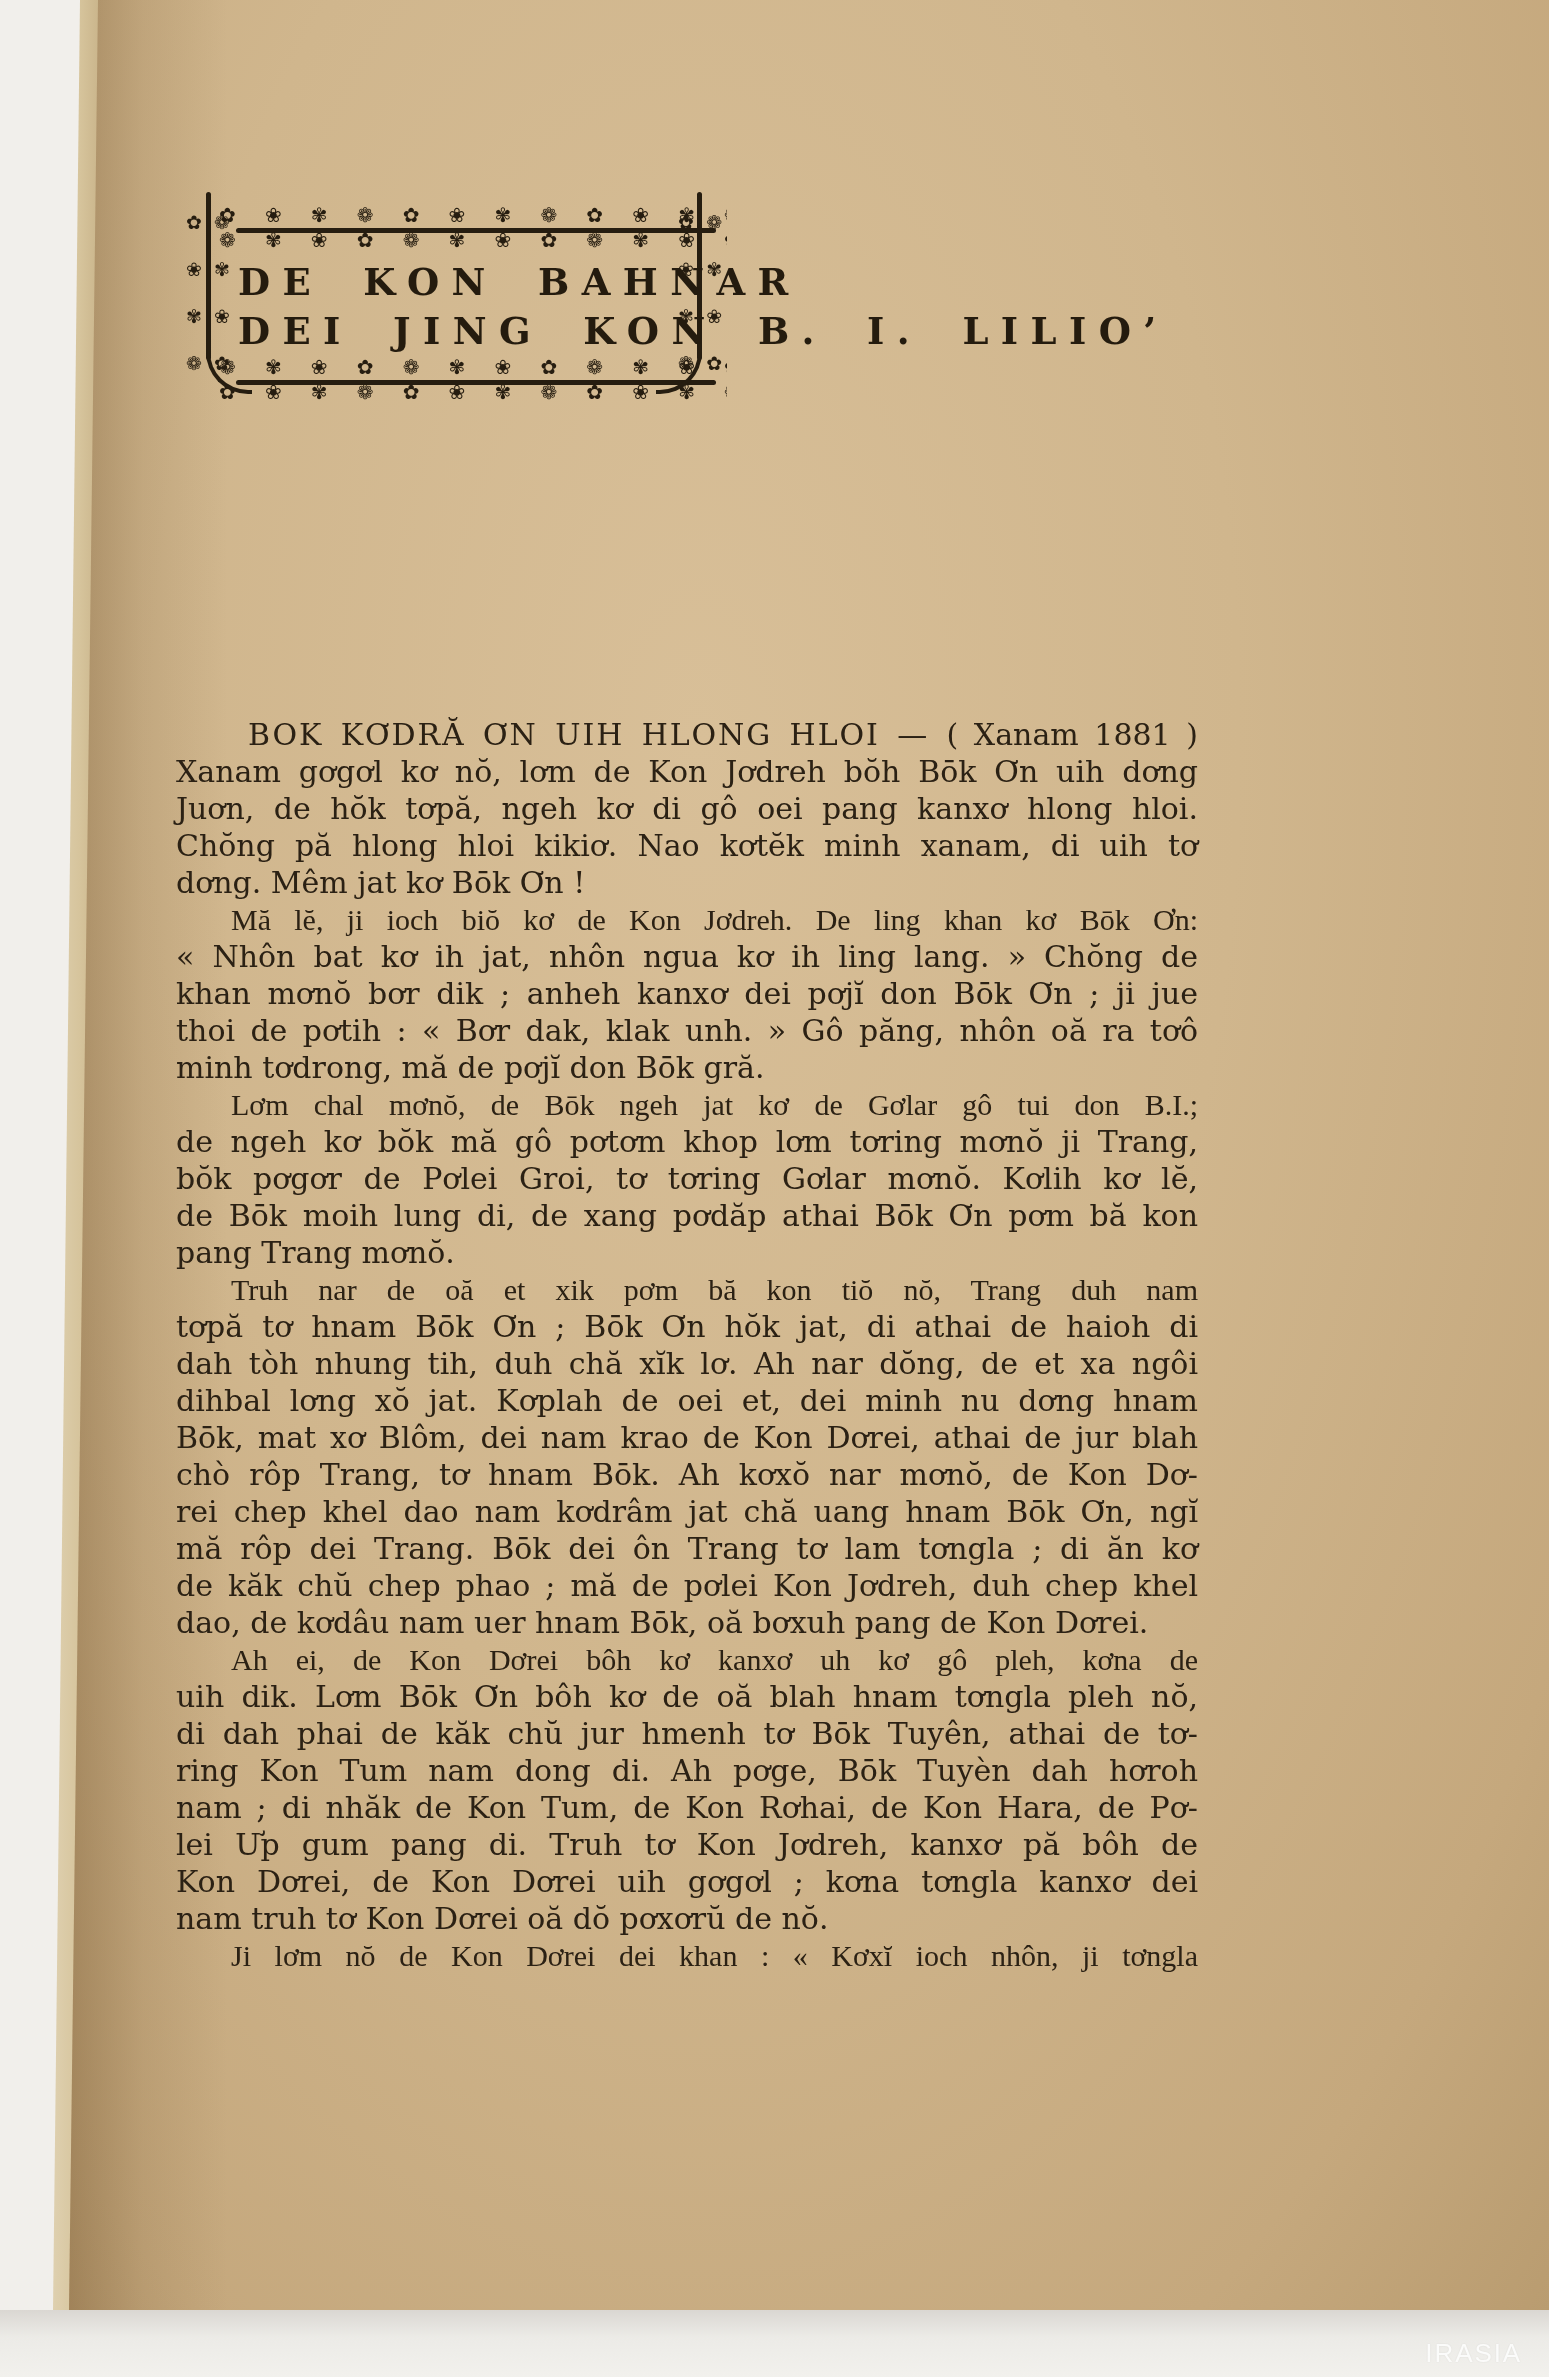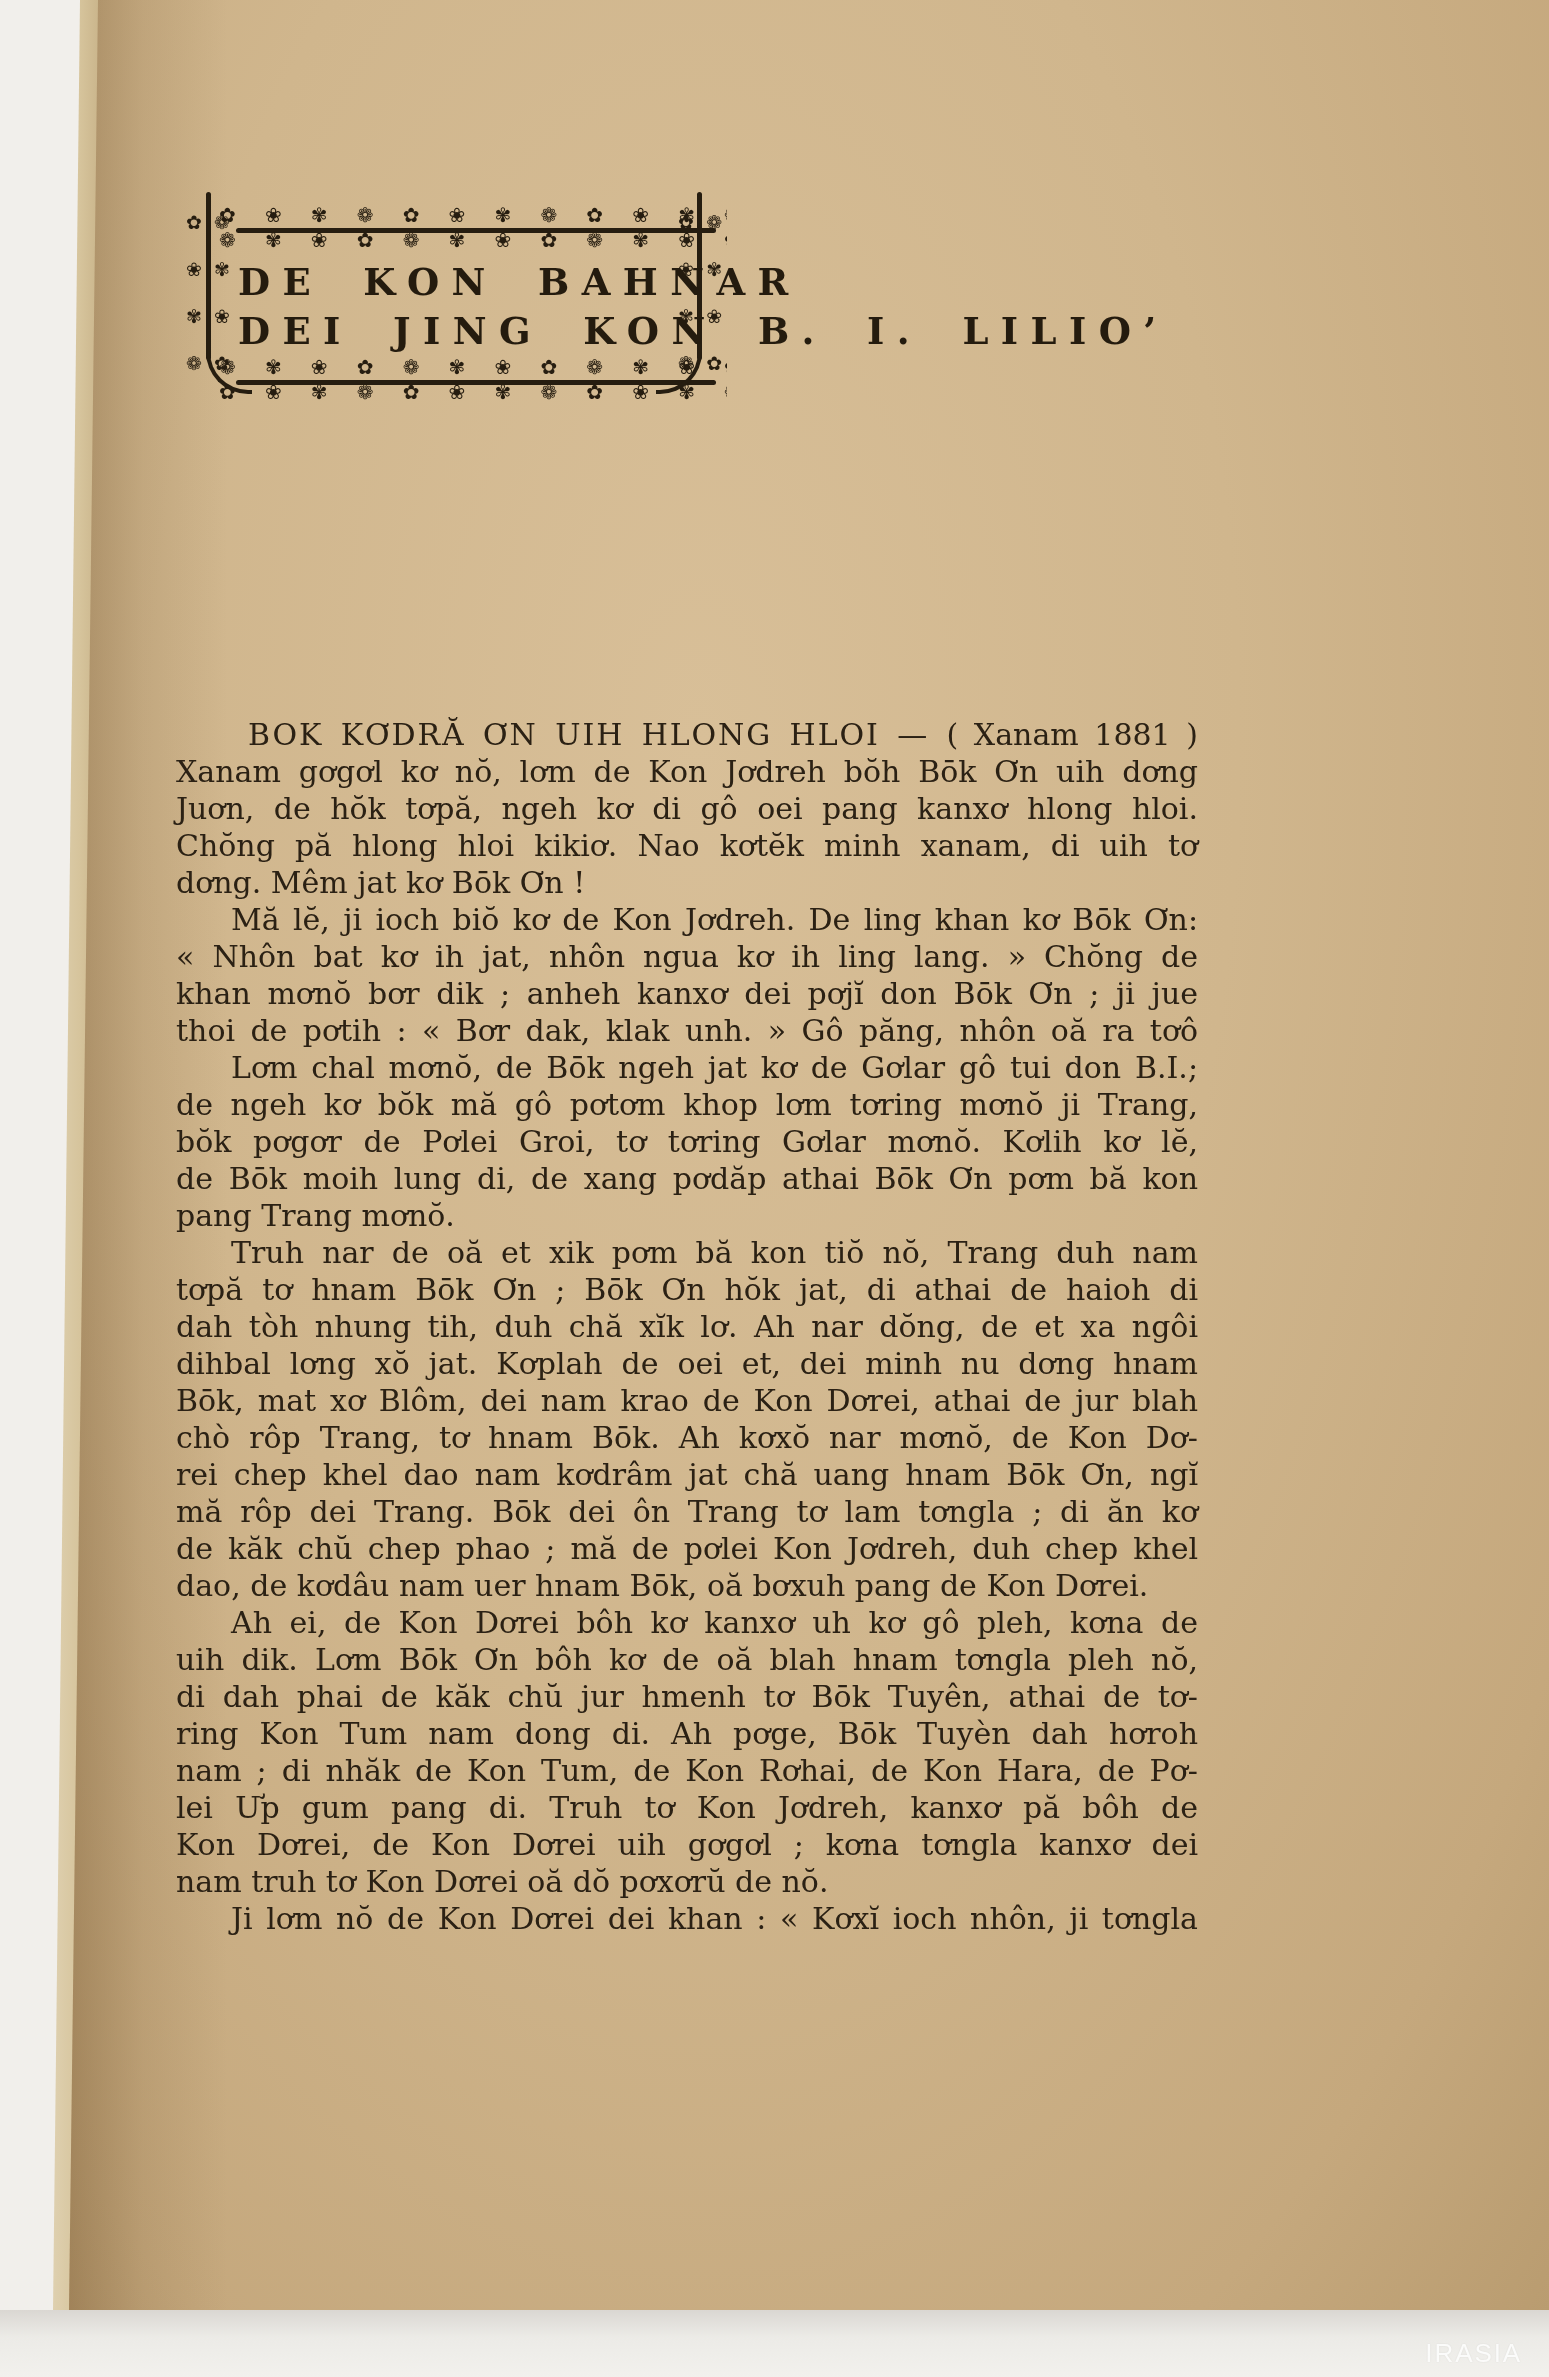--- a/index.html
+++ b/index.html
@@ -60,21 +60,21 @@
   
   .body-text{
     position:absolute;left:176px;top:716px;width:1022px;
     font-size:30px;line-height:37px;color:#2b2114;
   }
   .line{text-align:justify;}
   .line.just{text-align-last:justify;}
   .heading-line{text-indent:55px;}
   .heading-main{letter-spacing:1.9px;margin-left:17px;}
   .heading-year{}
-  .para.indent .line:first-child{text-indent:55px;}
+  .para.indent .line:first-child{text-indent:55px;font-family:Liberation Serif, serif;}
 </style>
 </head>
 <body>
 
 <div class="page-under-edge"></div>
 
 <div class="book-page">
 
   <div class="orn-frame">
     <div class="orn-line-h" style="left:55px;right:11.4px;top:23px;"></div>
@@ -109,20 +109,21 @@
         <div class="line just">Xanam gơgơl kơ nŏ, lơm de Kon Jơdreh bŏh Bōk Ơn uih dơng</div>
         <div class="line just">Juơn, de hŏk tơpă, ngeh kơ di gô oei pang kanxơ hlong hloi.</div>
         <div class="line just">Chŏng pă hlong hloi kikiơ.  Nao kơtĕk minh xanam, di uih tơ</div>
         <div class="line">dơng. Mêm jat kơ Bōk Ơn !</div>
       </div>
       <div class="para indent">
         <div class="line just">Mă lĕ, ji ioch biŏ kơ de Kon Jơdreh. De ling khan kơ Bōk Ơn:</div>
         <div class="line just">« Nhôn bat kơ ih jat,  nhôn ngua kơ ih ling lang. »  Chŏng de</div>
         <div class="line just">khan mơnŏ bơr dik ; anheh kanxơ dei pơjĭ don Bōk Ơn ; ji jue</div>
         <div class="line just">thoi de pơtih : « Bơr dak, klak unh. »  Gô păng, nhôn oă ra tơô</div>
+        <div class="line">minh tơdrong, mă de pơjĭ don Bōk gră.</div>
       </div>
       <div class="para indent">
         <div class="line just">Lơm chal mơnŏ, de Bōk ngeh jat kơ de Gơlar gô tui don B.I.;</div>
         <div class="line just">de ngeh kơ bŏk mă gô pơtơm khop lơm tơring mơnŏ ji Trang,</div>
         <div class="line just">bŏk pơgơr de Pơlei Groi,  tơ tơring Gơlar mơnŏ.  Kơlih kơ lĕ,</div>
         <div class="line just">de Bōk moih lung di, de xang pơdăp athai Bōk Ơn pơm bă kon</div>
         <div class="line">pang Trang mơnŏ.</div>
       </div>
       <div class="para indent">
         <div class="line just">Truh nar de oă et xik pơm bă  kon tiŏ nŏ,  Trang duh nam</div>

